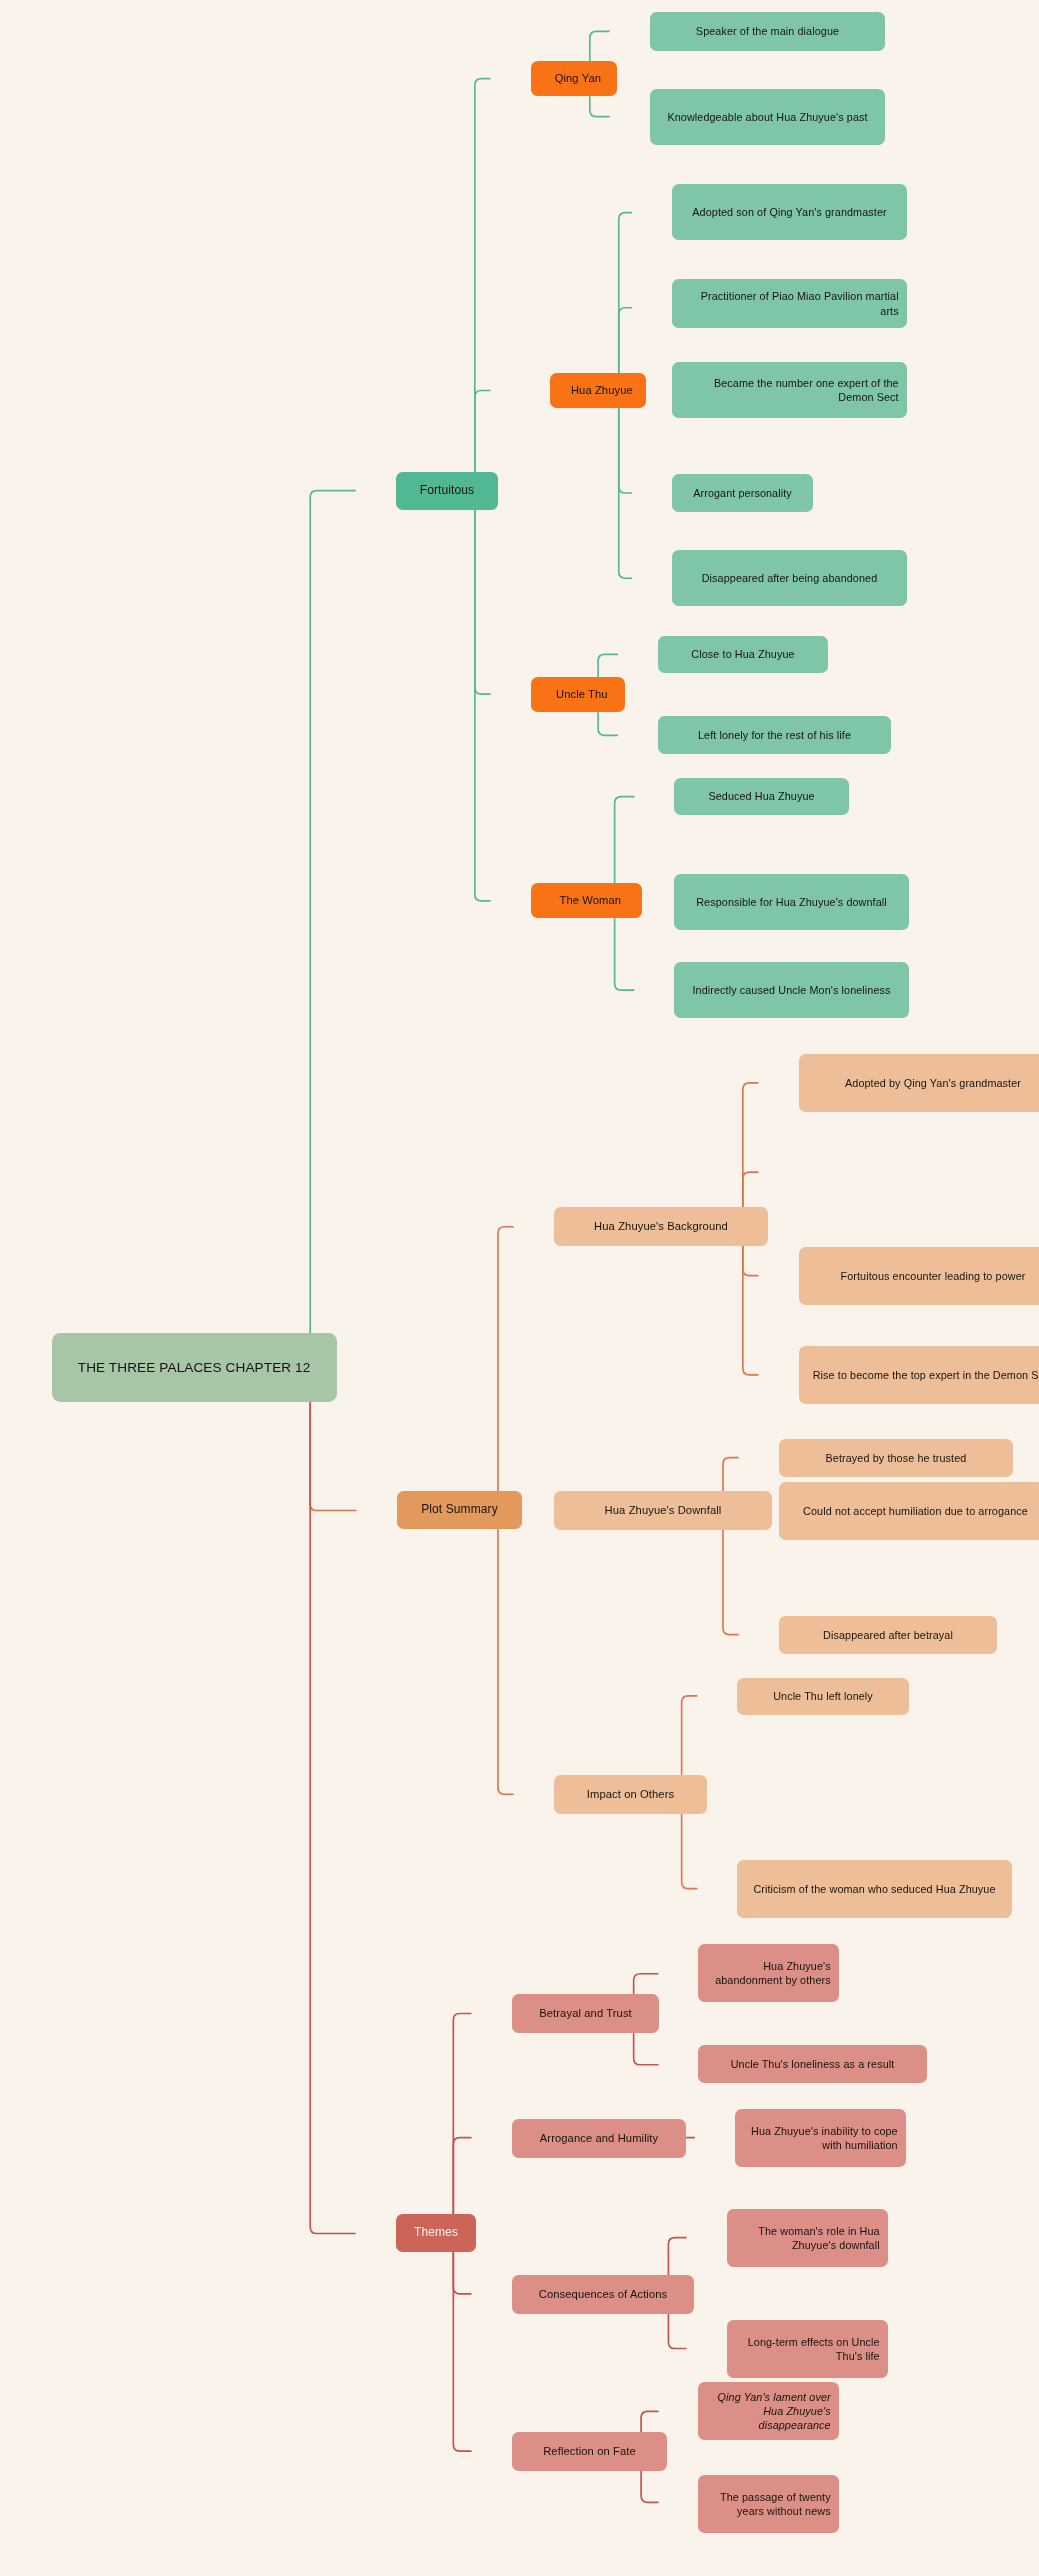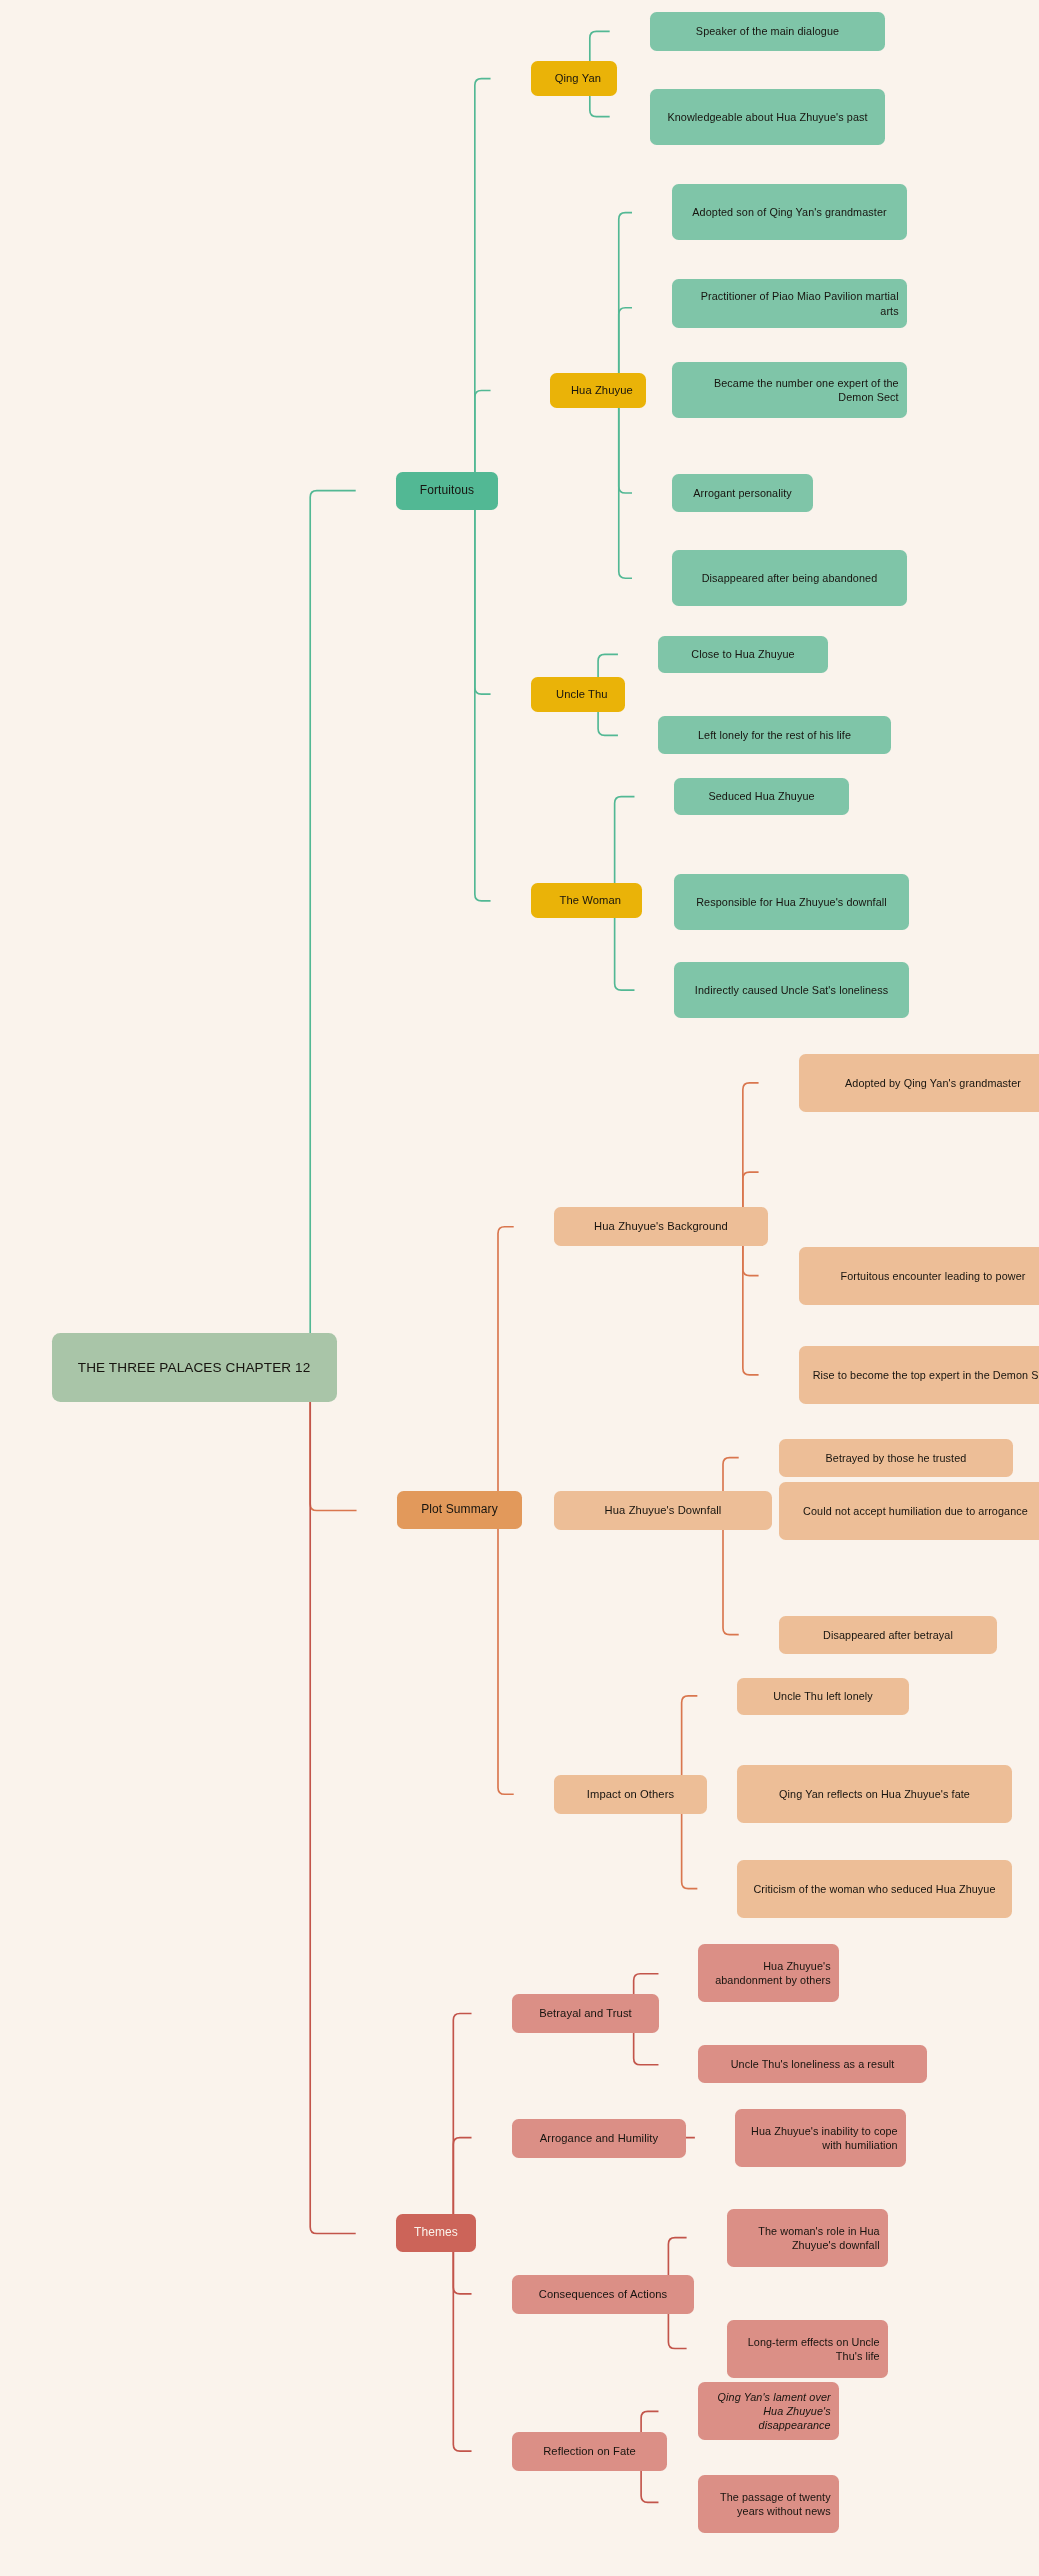--- a/index.html
+++ b/index.html
@@ -35,21 +35,21 @@
     padding: 3.3px 8.3px;
     letter-spacing: 0.1px;
     margin-left: 40px;
   }
   .root {
     background: #A9C5A8;
     font-size: 13.6px;
     border-radius: 8.3px;
   }
   .lvl1-green { background: #52B894; font-size: 12px; }
-  .lvl2-green { background: #eab308; font-size: 11.2px; padding-left: 16px; }
+  .lvl2-green { background: #f97316; font-size: 11.2px; padding-left: 16px; }
   .lvl3-green { background: #7FC5A8; font-size: 10.8px; }
   .lvl1-orange { background: #E2995B; font-size: 12px; }
   .lvl2-orange { background: #EDBE97; font-size: 11.2px; }
   .lvl3-orange { background: #EDBE97; font-size: 10.8px; }
   .lvl1-red { background: #CC6459; font-size: 12px; color: #FAF3EC; }
   .lvl2-red { background: #DB8F86; font-size: 11.2px; }
   .lvl3-red { background: #DB8F86; font-size: 10.8px; }
 </style>
 </head>
 <body>
@@ -181,21 +181,21 @@
   <div class="node lvl2-green" style="left:491px; top:883px; width:111px; height:35px;">
     <span>The Woman</span>
   </div>
   <div class="node lvl3-green" style="left:634px; top:778px; width:175px; height:37px;">
     <span>Seduced Hua Zhuyue</span>
   </div>
   <div class="node lvl3-green" style="left:634px; top:874px; width:235px; height:56px;">
     <span>Responsible for Hua Zhuyue's downfall</span>
   </div>
   <div class="node lvl3-green" style="left:634px; top:962px; width:235px; height:56px;">
-    <span>Indirectly caused Uncle Sat's loneliness</span>
+    <span>Indirectly caused Uncle Mon's loneliness</span>
   </div>
 
   <div class="node lvl1-orange" style="left:357px; top:1491px; width:125px; height:38px;">
     <span>Plot Summary</span>
   </div>
 
   <div class="node lvl2-orange" style="left:514px; top:1207px; width:214px; height:39px;">
     <span>Hua Zhuyue's Background</span>
   </div>
   <div class="node lvl3-orange" style="left:759px; top:1054px; width:268px; height:58px;">
@@ -220,23 +220,20 @@
   <div class="node lvl3-orange" style="left:739px; top:1616px; width:218px; height:38px;">
     <span>Disappeared after betrayal</span>
   </div>
 
   <div class="node lvl2-orange" style="left:514px; top:1775px; width:153px; height:39px;">
     <span>Impact on Others</span>
   </div>
   <div class="node lvl3-orange" style="left:697px; top:1678px; width:172px; height:37px;">
     <span>Uncle Thu left lonely</span>
   </div>
-  <div class="node lvl3-orange" style="left:697px; top:1765px; width:275px; height:58px;">
-    <span>Qing Yan reflects on Hua Zhuyue's fate</span>
-  </div>
   <div class="node lvl3-orange" style="left:697px; top:1860px; width:275px; height:58px;">
     <span>Criticism of the woman who seduced Hua Zhuyue</span>
   </div>
 
   <div class="node lvl1-red" style="left:356px; top:2214px; width:80px; height:38px;">
     <span>Themes</span>
   </div>
 
   <div class="node lvl2-red" style="left:472px; top:1994px; width:147px; height:39px;">
     <span>Betrayal and Trust</span>

